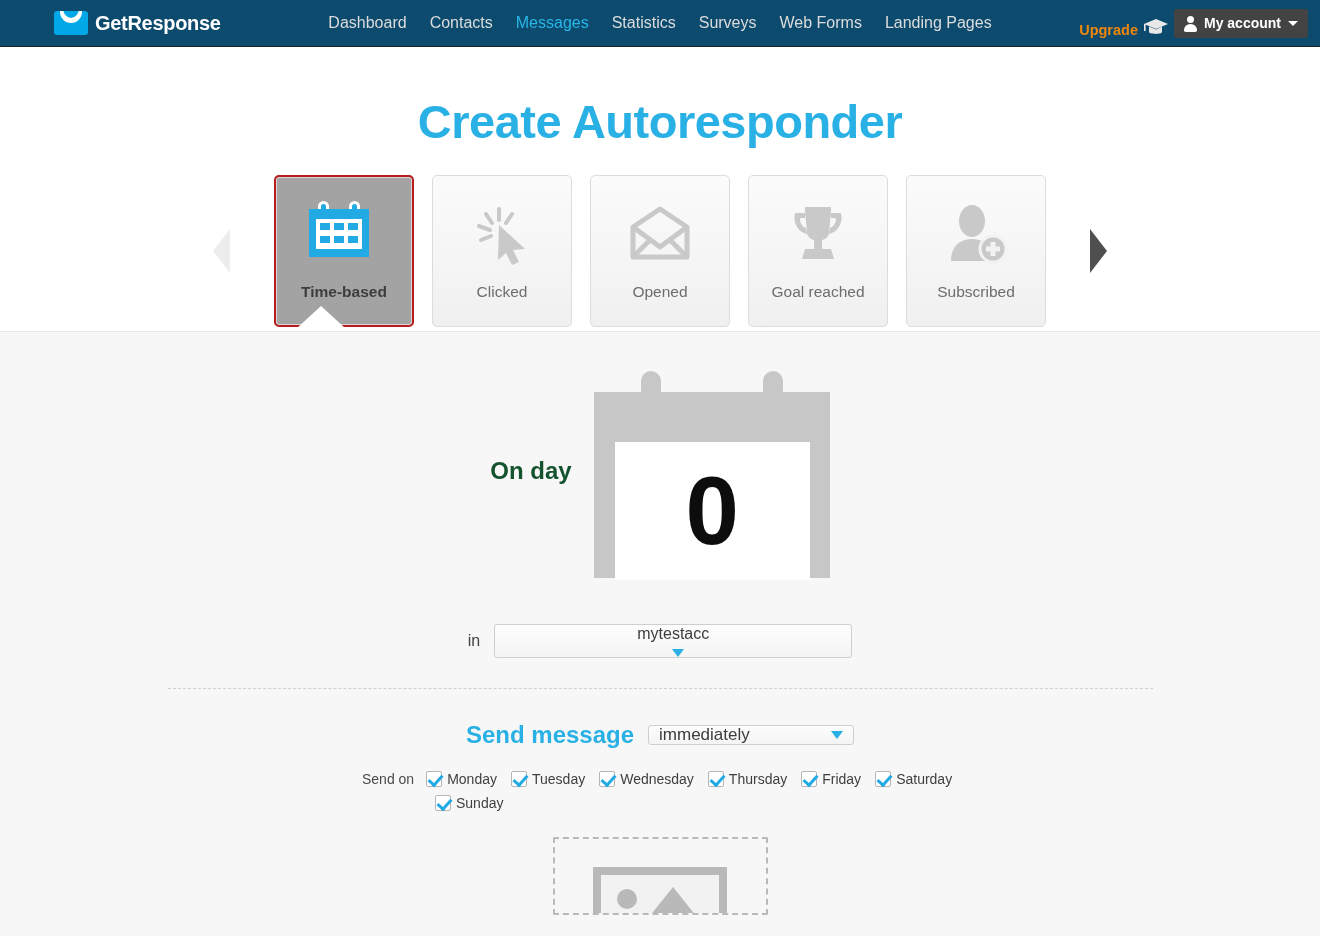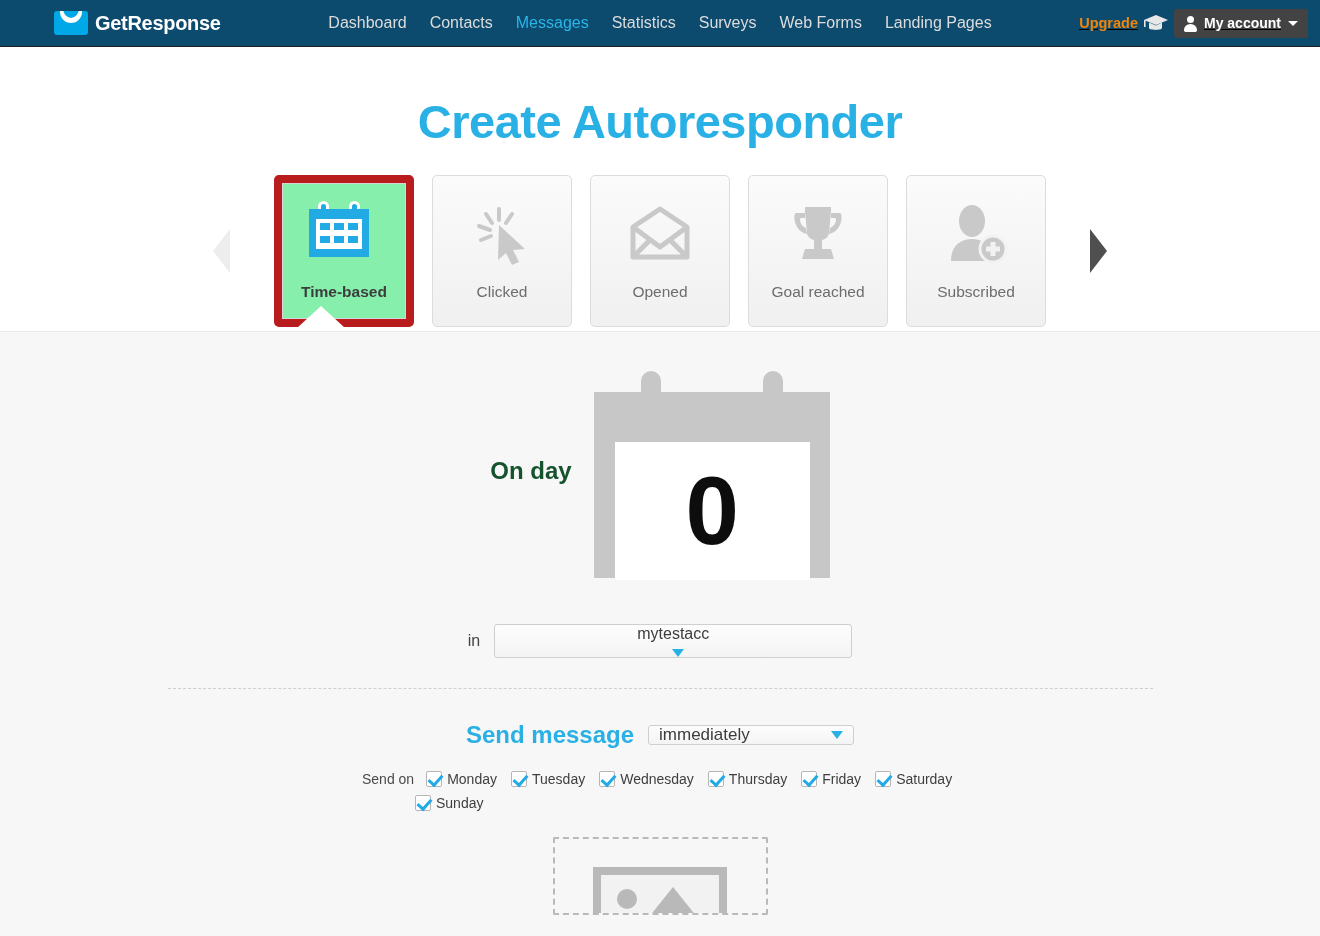--- a/index.html
+++ b/index.html
@@ -41,21 +41,21 @@
   }
   .nav-links {
     position: absolute; left: 50%; transform: translateX(-50%);
     display: flex; align-items: center; gap: 23px;
   }
   .nav-links a {
     color: #dcdcdc; font-size: 16px; text-decoration: none; white-space: nowrap;
   }
   .nav-links a.active { color: #29b6e8; }
   .nav-right {
-    margin-left: auto; display: flex; align-items: center; gap: 5px; margin-right: 12px; text-decoration: underline;
+    margin-left: auto; display: flex; align-items: flex-end; gap: 5px; margin-right: 12px;
   }
   .upgrade { color: #f0860a; font-size: 14.5px; font-weight: bold; text-decoration: none; }
   .cap-icon { width: 26px; height: 22px; position: relative; display: block; }
   .account-btn {
     background: #434343; border-radius: 3px; height: 29px;
     display: flex; align-items: center; gap: 7px; padding: 0 10px;
     color: #fff; font-size: 14px; font-weight: bold; cursor: pointer;
   }
   .avatar-glyph {
     width: 13px; height: 15px; position: relative;
@@ -96,22 +96,22 @@
     width: 140px; height: 152px; border-radius: 5px;
     background: linear-gradient(#fbfbfb, #f0f0f0);
     border: 1px solid #dcdcdc;
     display: flex; flex-direction: column; align-items: center; justify-content: center;
     cursor: pointer; position: relative;
   }
   .tab-label { font-size: 15.5px; color: #6d6d6d; margin-top: 16px; }
   .tab-icon { width: 70px; height: 66px; position: relative; }
 
   .tab.selected {
-    background: #86efac;
-    border: 8px solid #b91c1c;
+    background: #a3a3a3;
+    border: 2px solid #b91c1c;
     box-shadow: inset 0 0 0 1px #d6d6d6;
   }
   .tab.selected .tab-label { color: #3d3d3d; font-weight: bold; }
 
   
   .cal { width: 60px; height: 56px; position: relative; }
   .cal-body { position:absolute; left:0; top:8px; width:60px; height:48px; background:#22aae4; }
   .cal-inner { position:absolute; left:7px; top:18px; width:46px; height:30px; background:#fff; }
   .cal-dot {
     position:absolute; width:10px; height:7px; background:#22aae4;
@@ -193,21 +193,21 @@
     display: flex; flex-wrap: wrap; align-items: center;
   }
   .sendon-label {
     font-size: 14px; color: #4a4a4a; margin-right: 12px; white-space: nowrap;
   }
   .day-item {
     display: flex; align-items: center; gap: 5px;
     margin-right: 14px; font-size: 14px; color: #3f3f3f;
     cursor: pointer; height: 24px;
   }
-  .day-item.wrap-start { margin-left: 53px; }
+  .day-item.wrap-start { margin-left: 73px; }
   .cb {
     width: 16px; height: 16px; border-radius: 2px;
     background: #ffffff; border: 1px solid #b6b6b6;
     position: relative; flex: none;
   }
   .cb::after {
     content: ""; position: absolute; left: 4px; top: 0px;
     width: 6px; height: 11px; border: solid #22aae4;
     border-width: 0 3px 3px 0; transform: rotate(42deg);
   }

